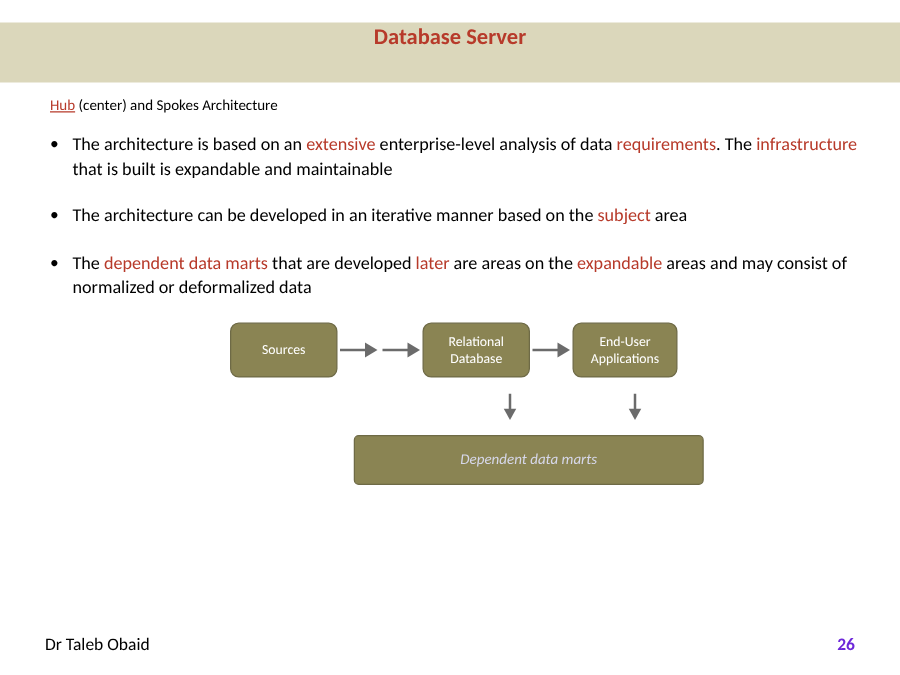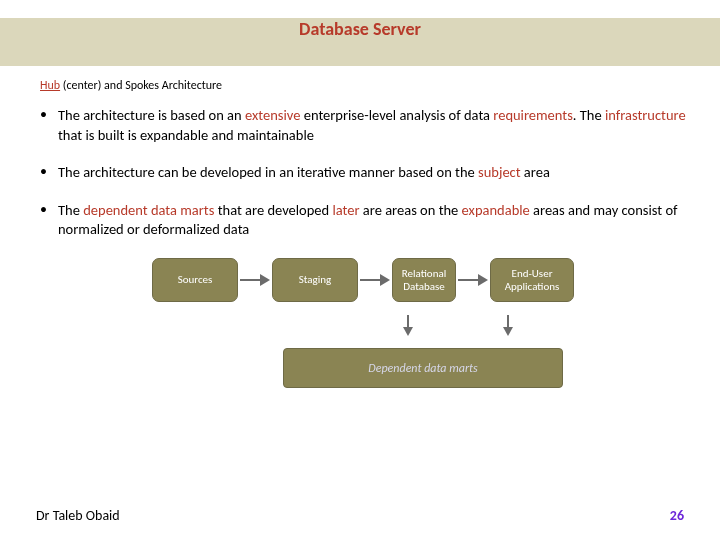--- a/index.html
+++ b/index.html
@@ -59,21 +59,21 @@
     color: #fff;
     font-size: 11px;
     text-align: center;
     display: flex; align-items: center; justify-content: center;
     padding: 6px 8px;
     min-height: 44px;
     white-space: pre-line;
   }
   .box.sources  { width: 86px; }
   .box.staging  { width: 86px; }
-  .box.reldb    { width: 64px; }
+  .box.reldb    { width: 86px; }
   .box.enduser  { width: 84px; }
   .arrow {
     width: 30px; height: 14px; position: relative;
     margin: 0 2px;
   }
   .arrow::before {
     content: ""; position: absolute;
     left: 0; right: 8px; top: 6px; height: 2px;
     background: #6b6b6b;
   }
@@ -152,21 +152,20 @@
       <span>
         <span>The </span><span class="hl">dependent data marts</span><span> that are developed </span><span class="hl">later</span><span> are areas on the </span><span class="hl">expandable</span><span> areas and may consist of normalized or deformalized data</span>
       </span>
     </li>
   </ul>
 
   <div class="diagram">
     <div class="row-boxes">
       <div class="box sources">Sources</div>
       <div class="arrow"></div>
-      <div class="box staging">Staging</div>
       <div class="arrow"></div>
       <div class="box reldb">Relational
 Database</div>
       <div class="arrow"></div>
       <div class="box enduser">End-User
 Applications</div>
     </div>
     <div class="down-connectors">
       <div class="vline h1"></div>
       <div class="dn-arrow a1"></div>

